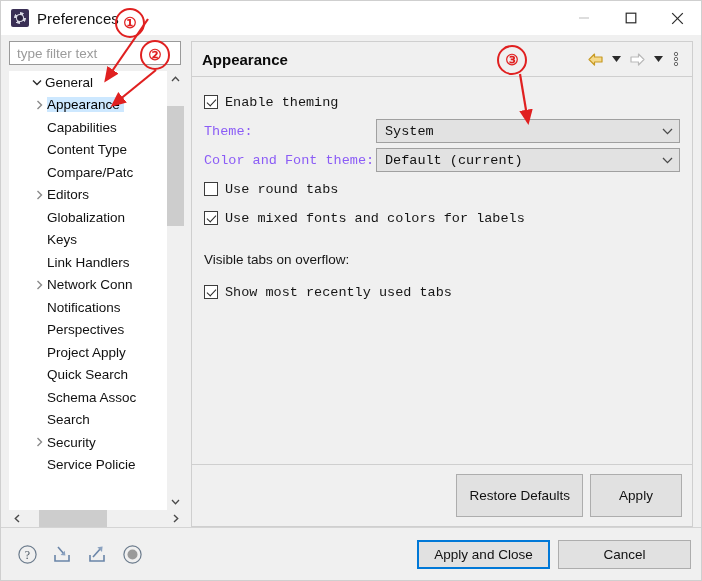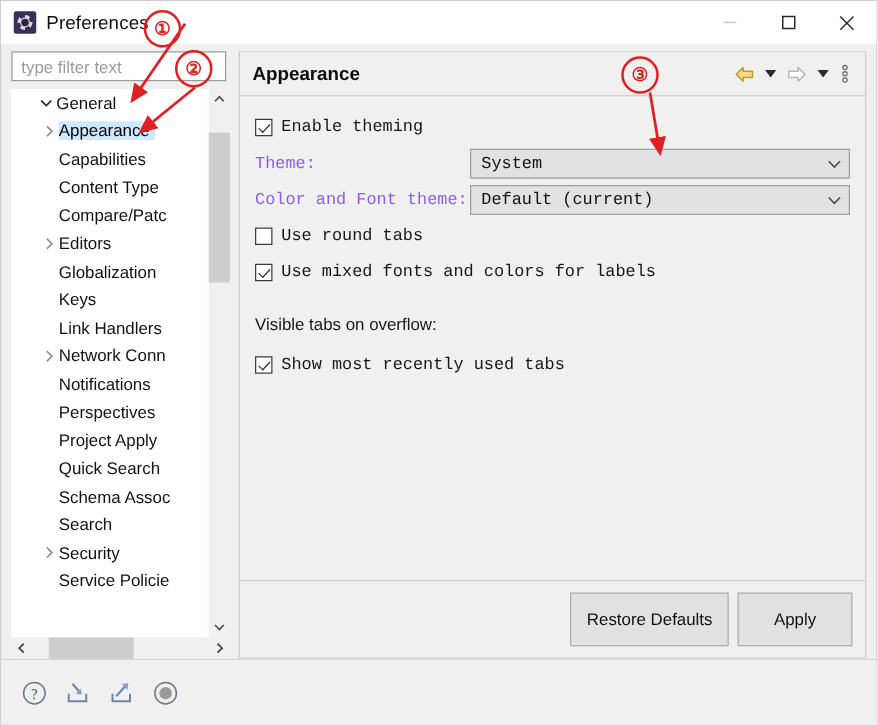--- a/index.html
+++ b/index.html
@@ -674,20 +674,24 @@
           <polygon points="16.6,3.4 16.0,9.0 11.4,4.2" fill="#8ba2c0"></polygon>
         </svg>
       </div>
       <div class="bb-icon">
         <svg width="21" height="21" viewBox="0 0 21 21">
           <circle cx="10.5" cy="10.5" r="8.6" fill="none" stroke="#6b7b8c" stroke-width="1.2"></circle>
           <circle cx="10.5" cy="10.5" r="5" fill="#9a9a9a"></circle>
         </svg>
       </div>
     </div>
+    <div class="bb-buttons">
+      <div class="btn primary">Apply and Close</div>
+      <div class="btn plain2">Cancel</div>
+    </div>
   </div>
 </div>
 
 <svg id="annotations">
   <defs>
     <marker id="ahead" markerWidth="7" markerHeight="7" refX="5.6" refY="3.1" orient="auto">
       <polygon points="0,0 7,3.1 0,6.2" fill="#e02020"></polygon>
     </marker>
   </defs>
   <line x1="148" y1="19" x2="106" y2="80" stroke="#e02020" stroke-width="2.2" marker-end="url(#ahead)"></line>

